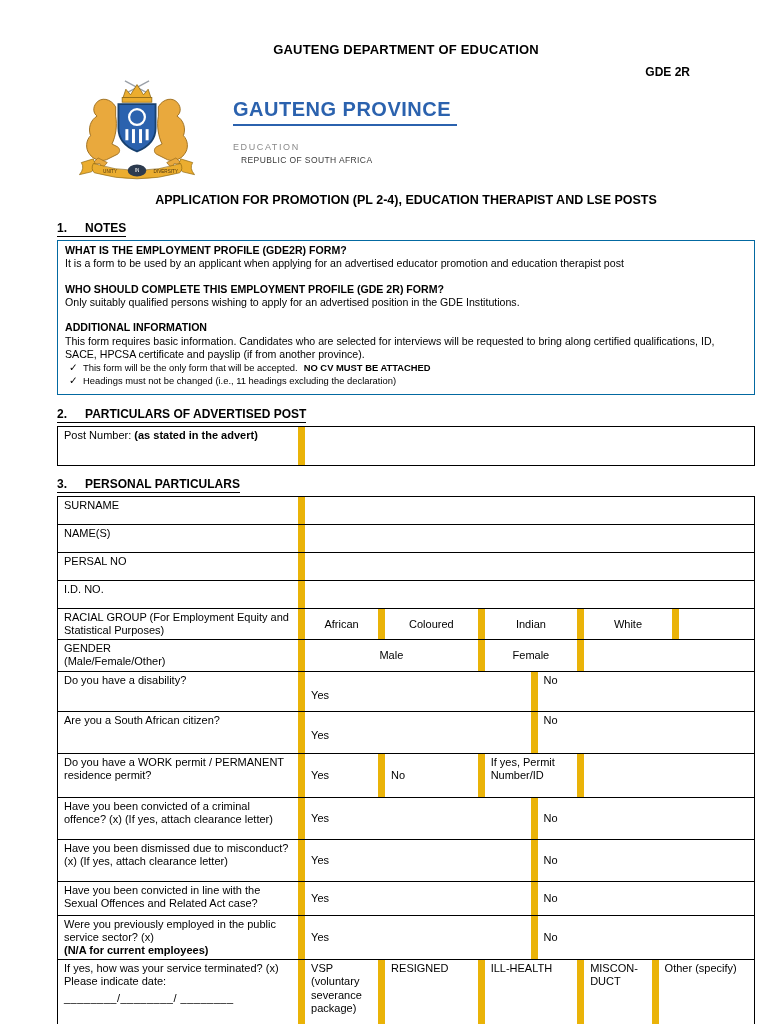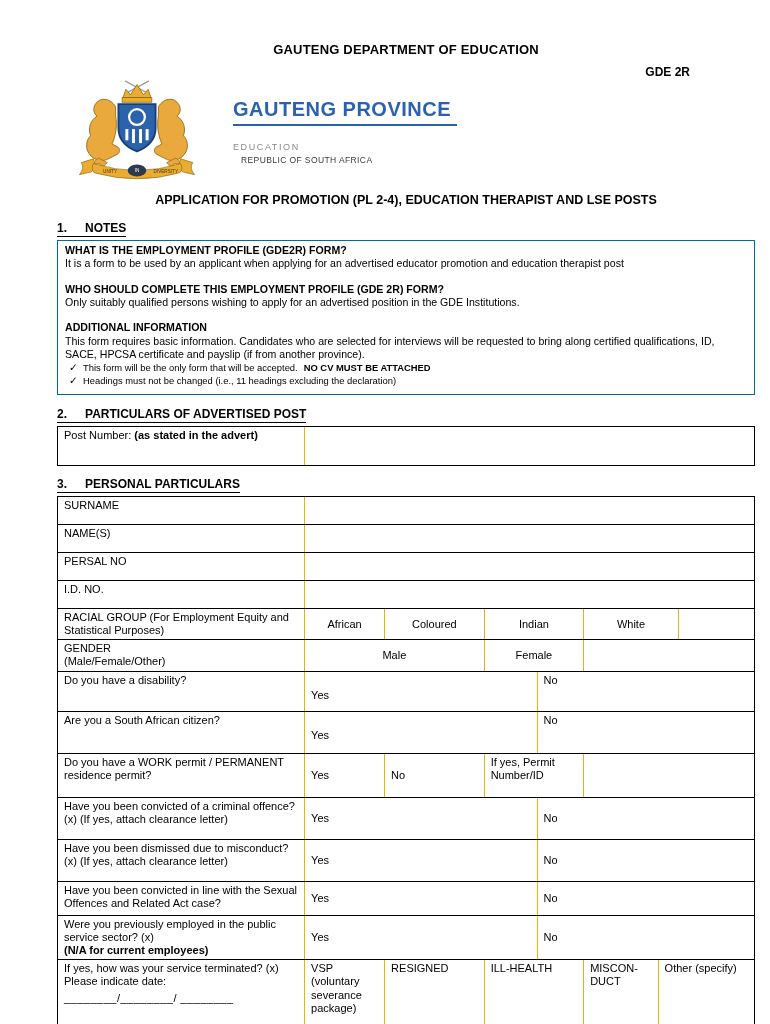--- a/index.html
+++ b/index.html
@@ -33,21 +33,21 @@
   .nb-bold { font-weight:bold; }
   .nb-gap { height:12px; }
   .check-row { display:flex; align-items:flex-start; font-size:9.4px; line-height:1.25; margin-top:1px; }
   .check-icon { width:14px; margin-left:4px; font-size:10.5px; line-height:1.1; flex:0 0 auto; }
   .check-bold { font-weight:bold; margin-left:6px; }
 
   
   .ftable { border:1px solid #000; width:100%; }
   .frow { display:flex; border-bottom:1px solid #000; width:100%; }
   .frow:last-child { border-bottom:none; }
-  .fcell { border-right:1px solid #eab308; padding:2px 6px; font-size:11px; line-height:1.2; }
+  .fcell { border-right:7px solid #eab308; padding:2px 6px; font-size:11px; line-height:1.2; }
   .fcell:last-child { border-right:none; }
 
   .w-label { width:35.5%; flex:0 0 35.5%; }
   .w-rest  { width:64.5%; flex:0 0 64.5%; }
   .w80  { width:11.5%; flex:0 0 11.5%; }
   .w100 { width:14.3%; flex:0 0 14.3%; }
   .w95  { width:13.6%; flex:0 0 13.6%; }
   .w75  { width:10.7%; flex:0 0 10.7%; }
   .w170 { width:24.4%; flex:0 0 24.4%; }
   .w180 { width:25.8%; flex:0 0 25.8%; }

